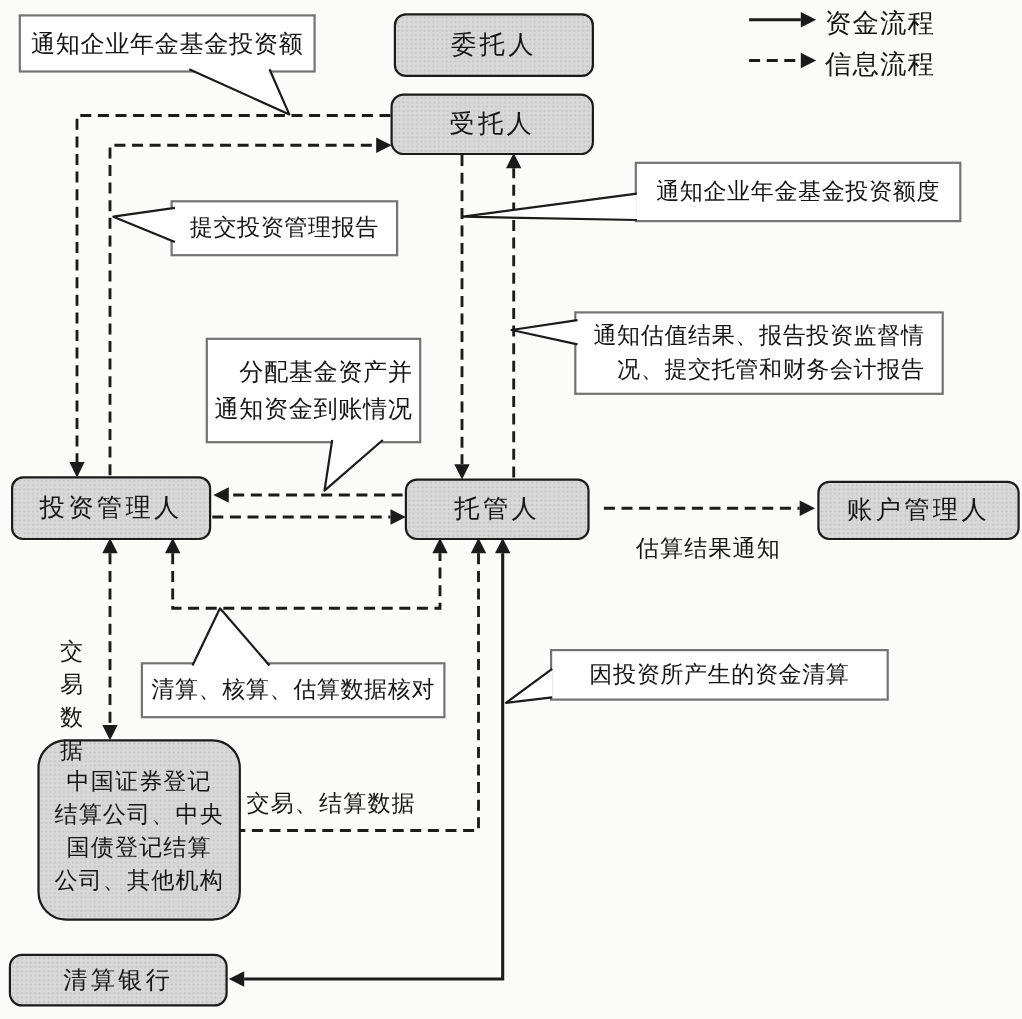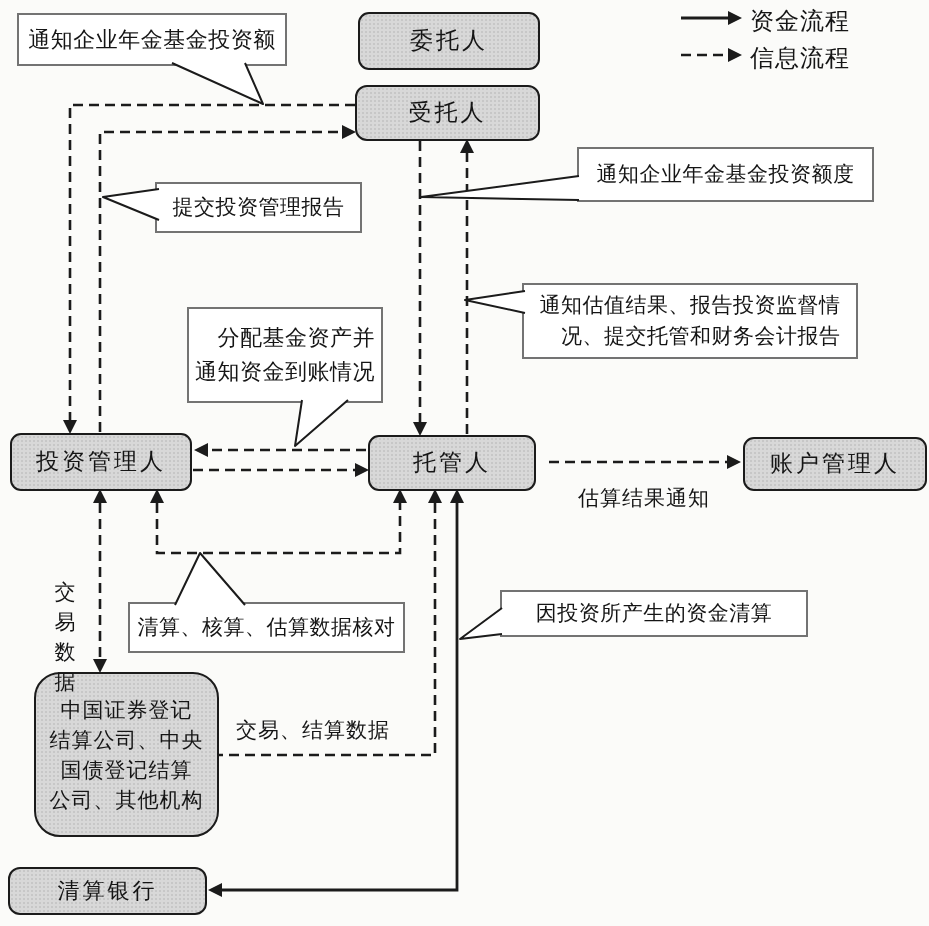--- a/index.html
+++ b/index.html
@@ -122,21 +122,21 @@
   <div class="callout" style="left:577px;top:147px;width:297px;height:55px;">通知企业年金基金投资额度</div>
   <div class="callout" style="left:522px;top:283px;width:336px;height:76px;">通知估值结果、报告投资监督情
 况、提交托管和财务会计报告</div>
   <div class="callout" style="left:187px;top:307px;width:196px;height:96px;font-size:22px;line-height:34px;">分配基金资产并
 通知资金到账情况</div>
   <div class="callout" style="left:128px;top:602px;width:277px;height:51px;">清算、核算、估算数据核对</div>
   <div class="callout" style="left:500px;top:590px;width:308px;height:47px;">因投资所产生的资金清算</div>
 
   <div class="flabel" style="left:578px;top:484px;">估算结果通知</div>
   <div class="vlabel" style="left:53px;top:537px;margin-top:40px;">交易数据</div>
-  <div class="flabel" style="left:236px;top:716px;">交易、结算数据</div>
+  <div class="flabel" style="left:224px;top:716px;">交易、结算数据</div>
 
   <div class="legend-text" style="left:750px;top:5px;">资金流程</div>
   <div class="legend-text" style="left:750px;top:42px;">信息流程</div>
 
   <svg id="pointers" class="layer" viewBox="0 0 929 926" xmlns="http://www.w3.org/2000/svg">
     <g fill="#ffffff" stroke="#1b1b1b" stroke-width="2" stroke-linejoin="round">
       <path d="M 172,63 L 263,104 L 245,63"></path>
       <path d="M 159,189 L 103,197 L 159,220"></path>
       <path d="M 579,176 L 421,197 L 579,200"></path>
       <path d="M 525,291 L 465,300 L 525,313"></path>

